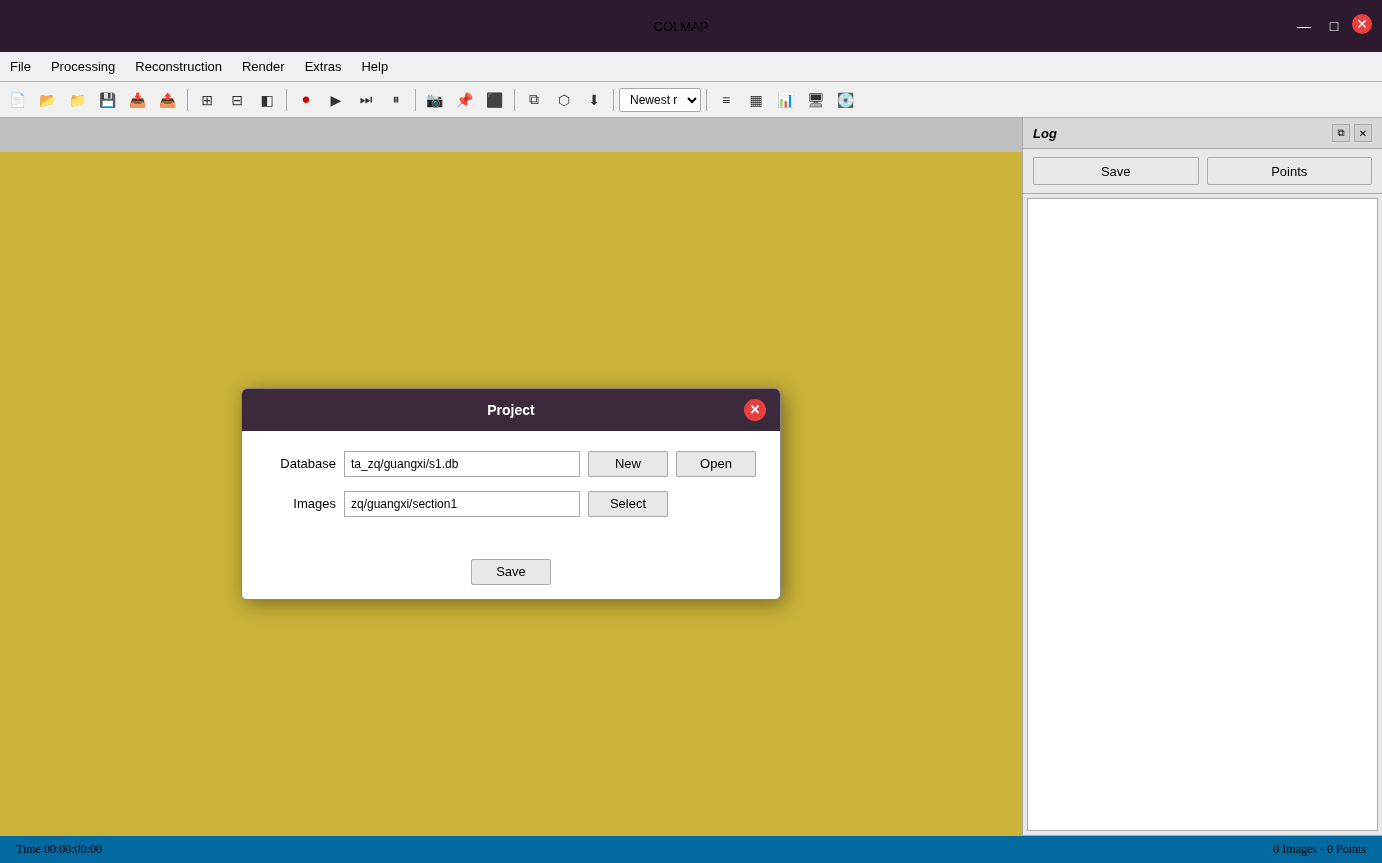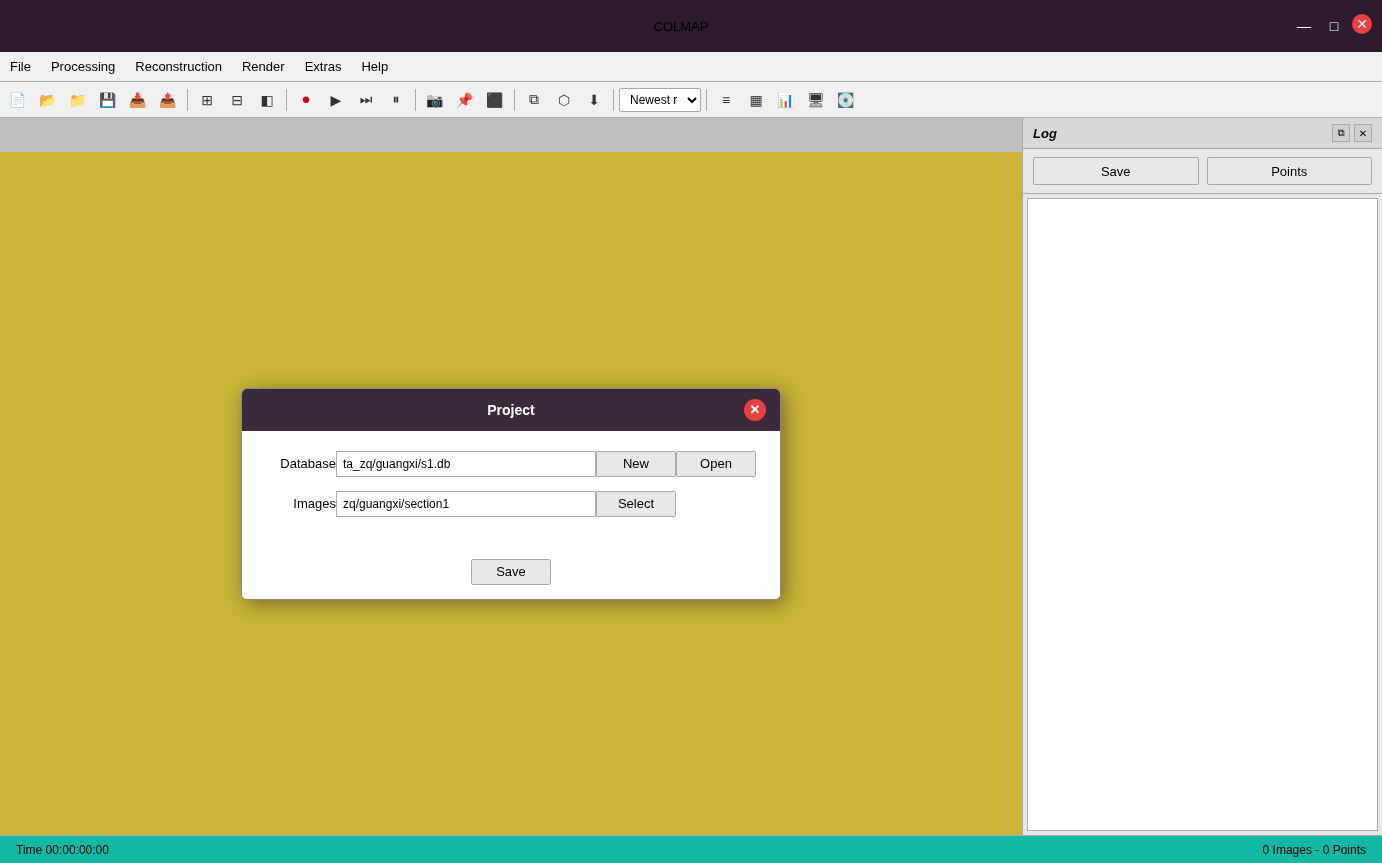--- a/index.html
+++ b/index.html
@@ -171,28 +171,29 @@
     #log-content {
       flex: 1;
       background: white;
       margin: 4px;
       border: 1px solid #aaa;
     }
 
     
     #status-bar {
       height: 28px;
-      background: #14b8a6;
+      background: #0369a1;
       border-top: 1px solid #aaa;
       display: flex;
       align-items: center;
       padding: 0 16px;
       justify-content: space-between;
       font-size: 12px;
       flex-shrink: 0;
+      font-family: Liberation Serif, serif;
     }
 
     
     #modal-overlay {
       position: absolute;
       top: 0; left: 0; right: 0; bottom: 0;
       background: rgba(0,0,0,0.2);
       display: flex;
       align-items: center;
       justify-content: center;
@@ -237,21 +238,21 @@
       font-weight: bold;
     }
     #dialog-body {
       background: white;
       padding: 20px 24px;
     }
     .dialog-row {
       display: flex;
       align-items: center;
       margin-bottom: 14px;
-      gap: 0;
+      gap: 8px;
     }
     .dialog-label {
       width: 70px;
       font-size: 13px;
       text-align: right;
       flex-shrink: 0;
     }
     .dialog-input {
       flex: 1;
       height: 26px;

